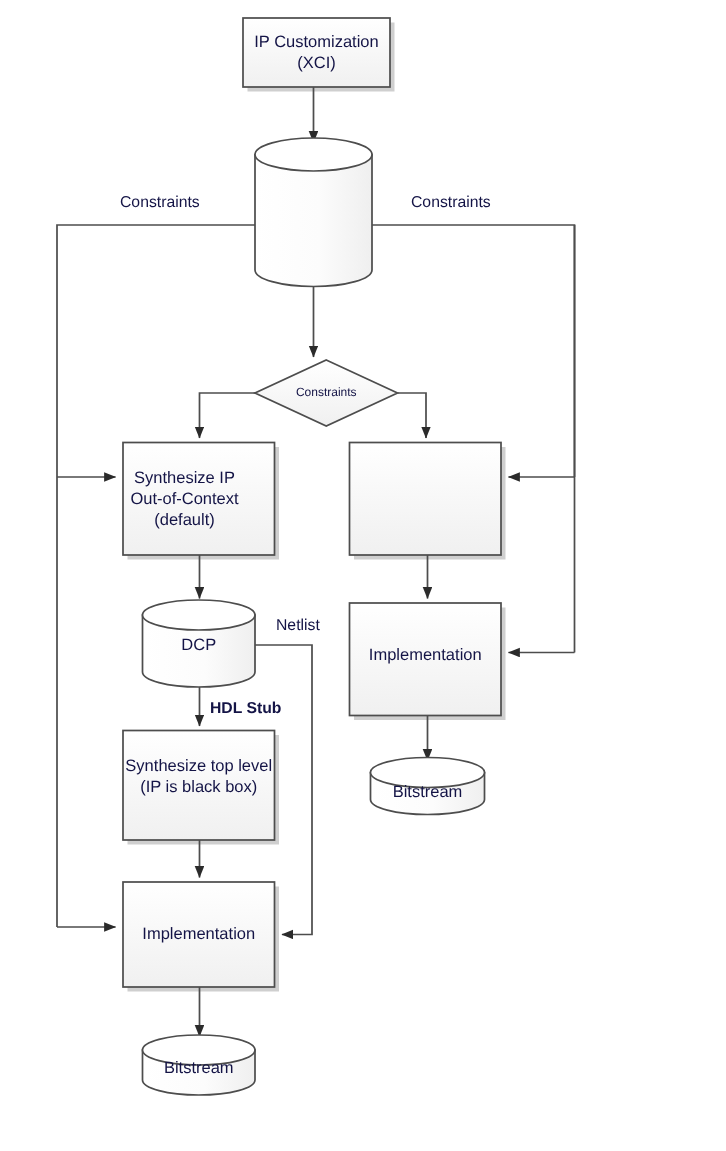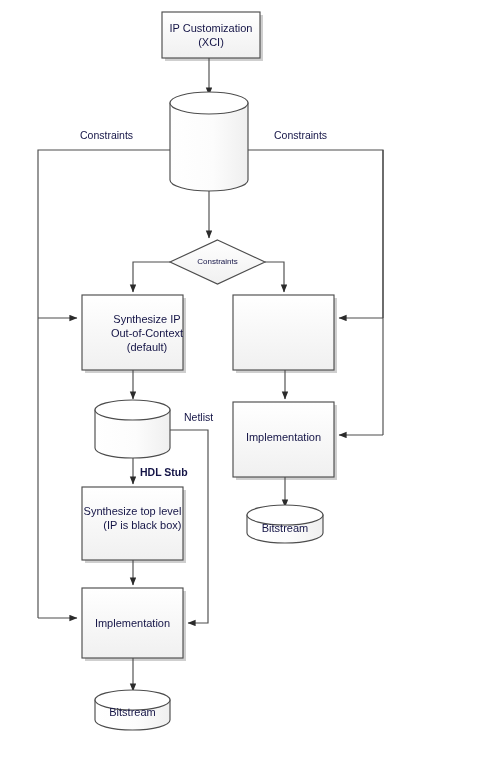--- a/index.html
+++ b/index.html
@@ -150,31 +150,32 @@
       <ellipse cx="132.5" cy="700" rx="37.5" ry="10" fill="#ffffff" stroke="#4d4d4d" stroke-width="1.15"></ellipse>
     </g>
   </svg>
 
   <div class="node-label" style="left:162px; top:12px; width:98px; height:46px;">IP Customization
 (XCI)</div>
 
 
   <div class="diamond-label" style="left:170px; top:257px; width:95px;">Constraints</div>
 
-  <div class="node-label" style="left:82px; top:295px; width:82px; height:75px;padding-left:24px;">Synthesize IP
+  <div class="node-label" style="left:82px; top:295px; width:82px; height:75px;">Synthesize IP
 Out-of-Context
 (default)</div>
 
 
+  <div class="node-label" style="left:95px; top:420px; width:75px; height:20px;">DCP</div>
 
   <div class="node-label" style="left:233px; top:402px; width:101px; height:70px;">Implementation</div>
 
   <div class="node-label" style="left:247px; top:518px; width:76px; height:20px;">Bitstream</div>
 
-  <div class="node-label" style="left:82px; top:487px; width:101px; height:62px;text-align:right;">Synthesize top level
+  <div class="node-label" style="left:82px; top:487px; width:101px; height:62px;">Synthesize top level
 (IP is black box)</div>
 
   <div class="node-label" style="left:82px; top:588px; width:101px; height:70px;">Implementation</div>
 
   <div class="node-label" style="left:95px; top:702px; width:75px; height:20px;">Bitstream</div>
 
   <div class="edge-label" style="left:80px; top:129px;">Constraints</div>
 
   <div class="edge-label" style="left:274px; top:129px;">Constraints</div>
 

